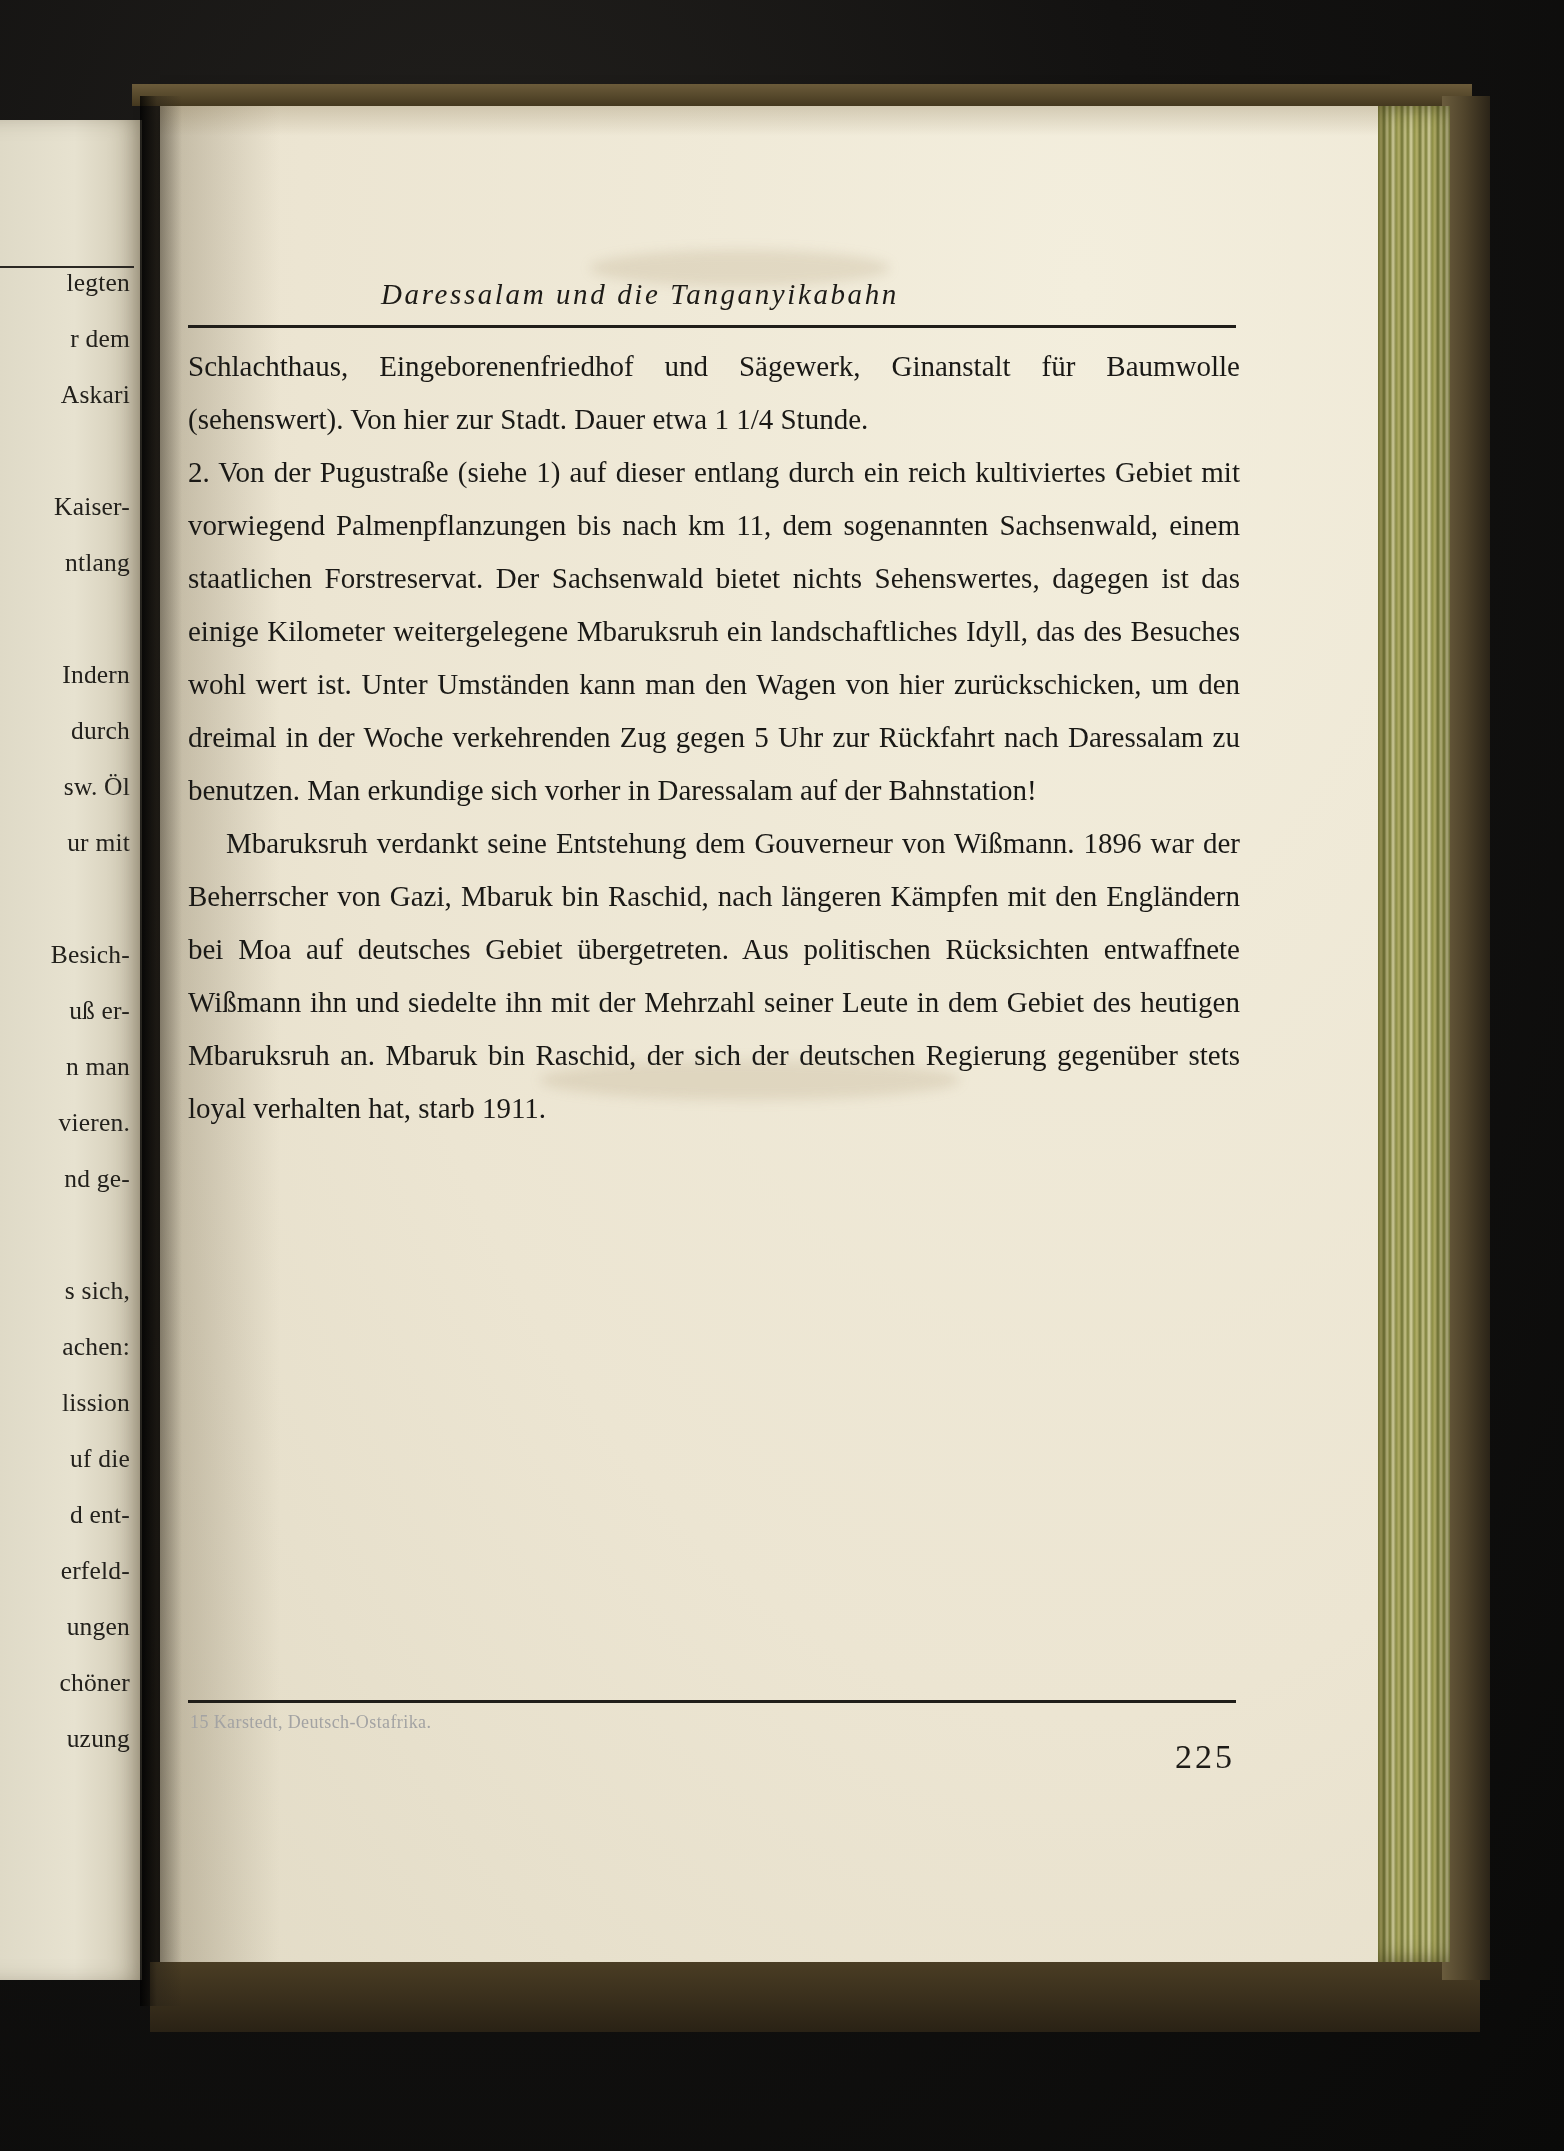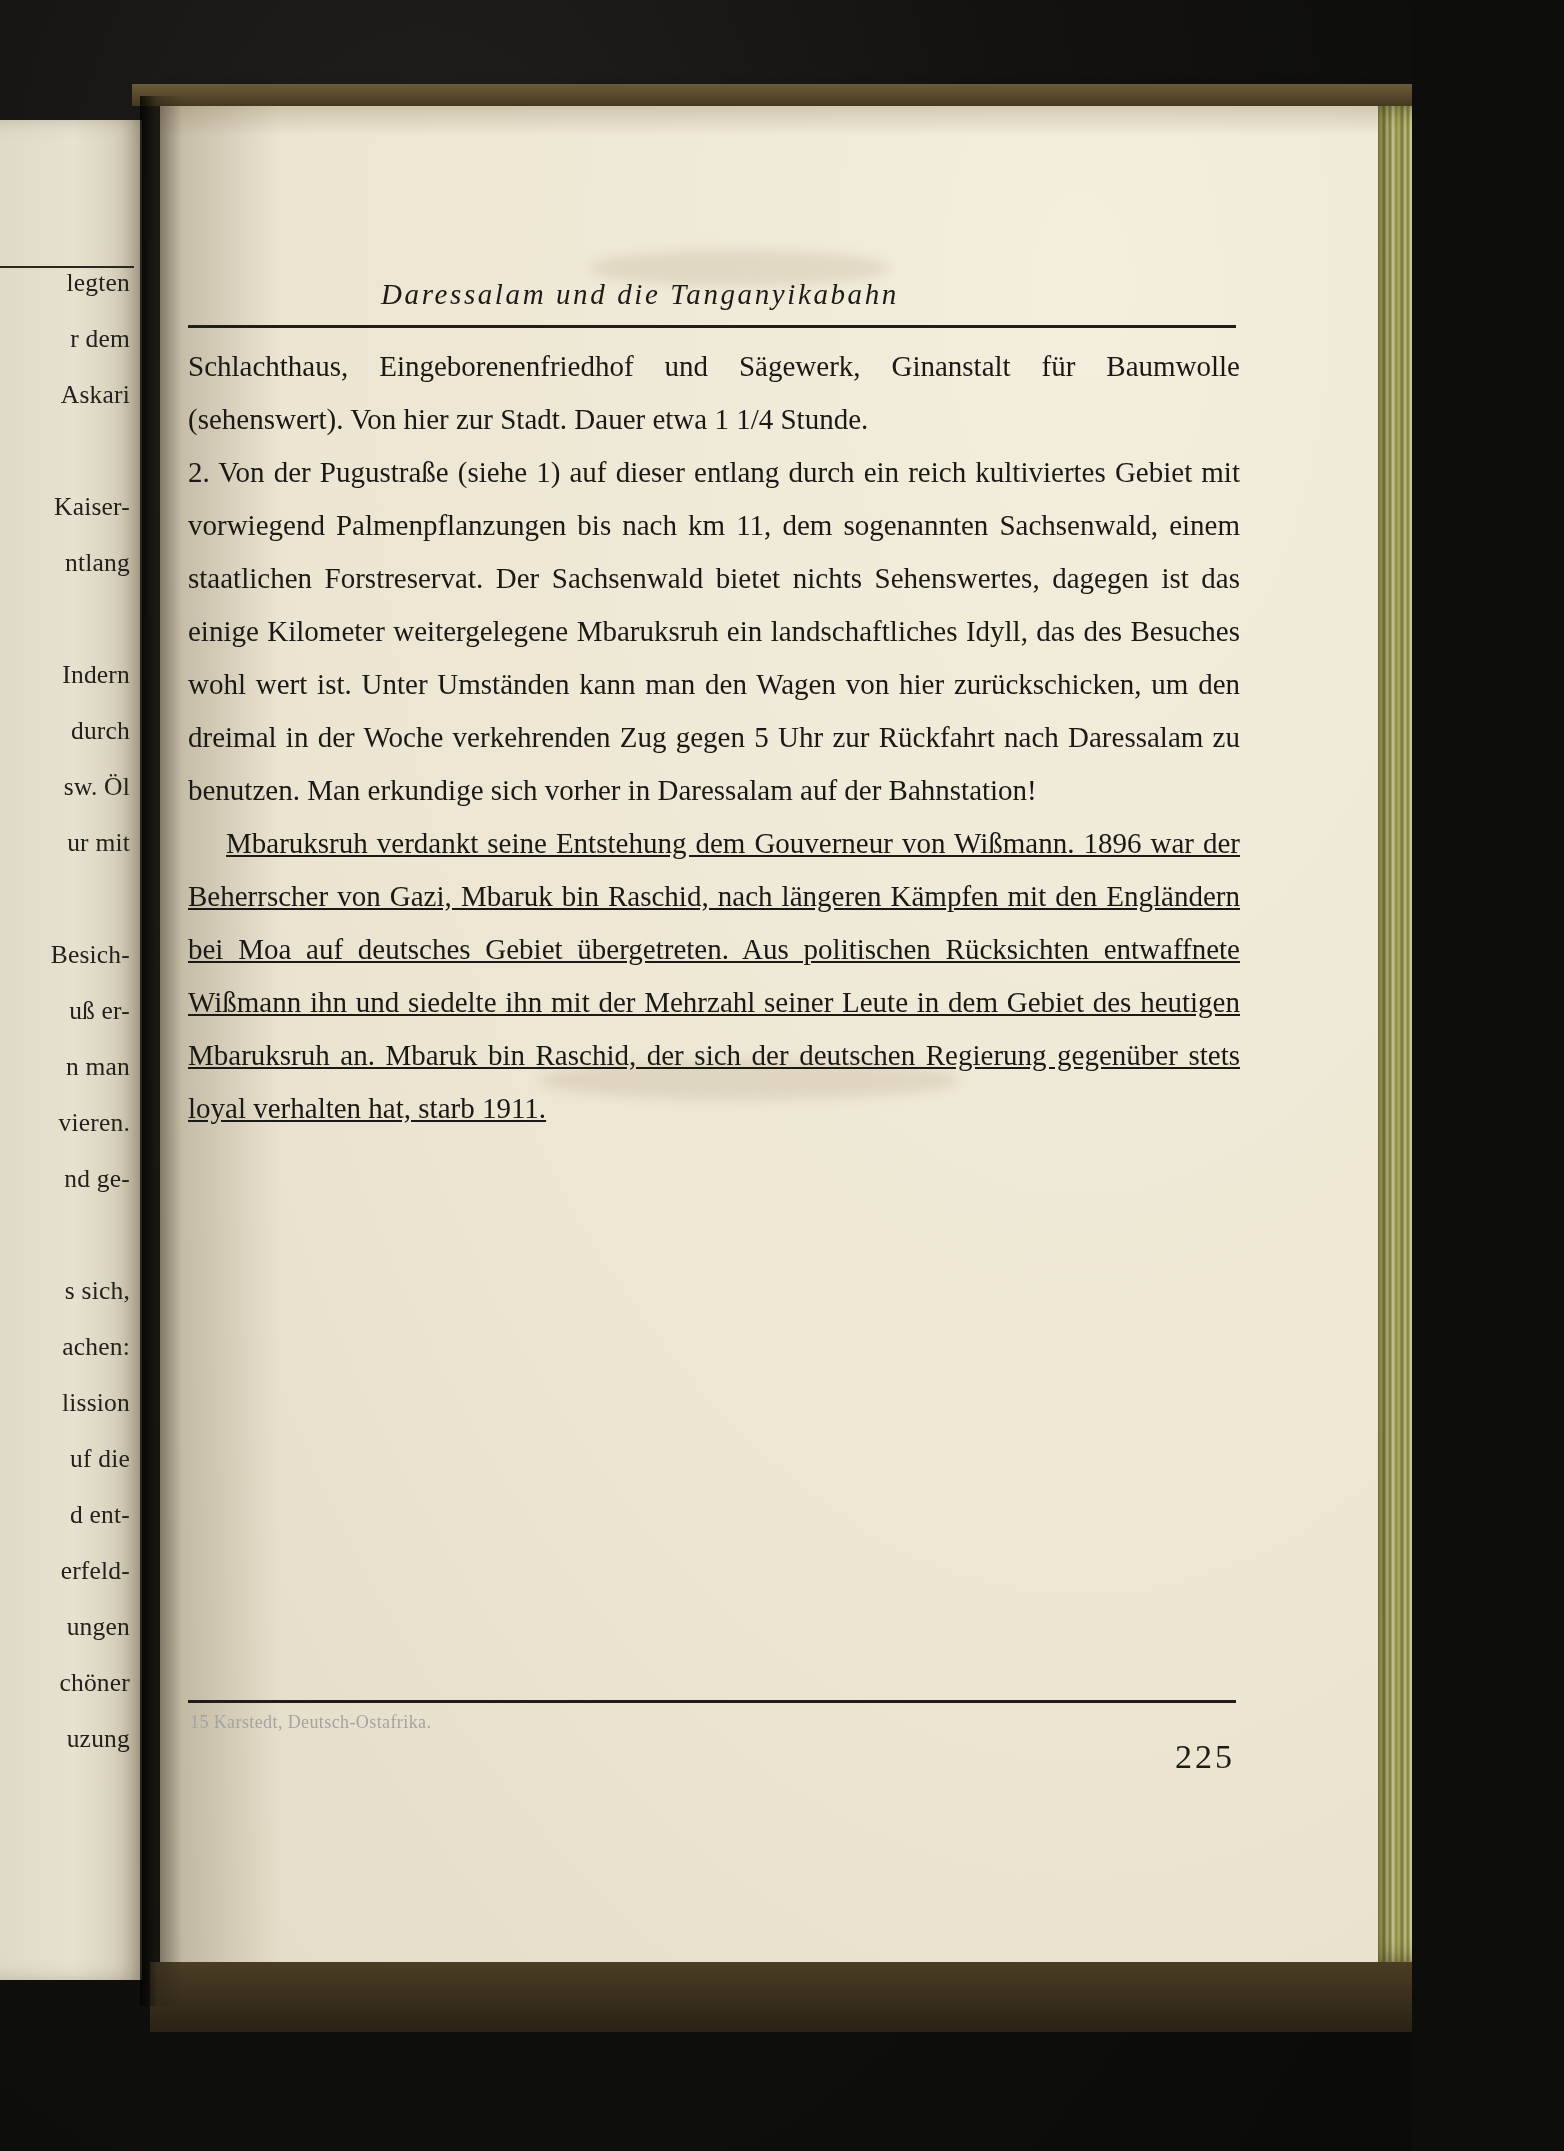--- a/index.html
+++ b/index.html
@@ -2,21 +2,21 @@
 <html><head>
 <meta charset="utf-8">
 <style>
   html, body {
     margin: 0;
     padding: 0;
     background: #0d0d0c;
   }
   #page {
     position: relative;
-    width: 1412px;
+    width: 1564px;
     height: 2151px;
     overflow: hidden;
     background: #100f0e;
     font-family: "Liberation Serif", serif;
   }
 
   
   .backdrop {
     position: absolute;
     inset: 0;
@@ -172,21 +172,20 @@
     color: #1a1916;
     font-size: 29px;
     line-height: 53px;
     text-align: justify;
   }
   .body-col p {
     margin: 0;
   }
   .body-col p.indent {
     text-indent: 38px;
-    text-decoration: underline;
   }
 
   .footline {
     position: absolute;
     left: 190px;
     top: 1712px;
     font-size: 18px;
     color: #a3a3a3;
     letter-spacing: .4px;
   }

